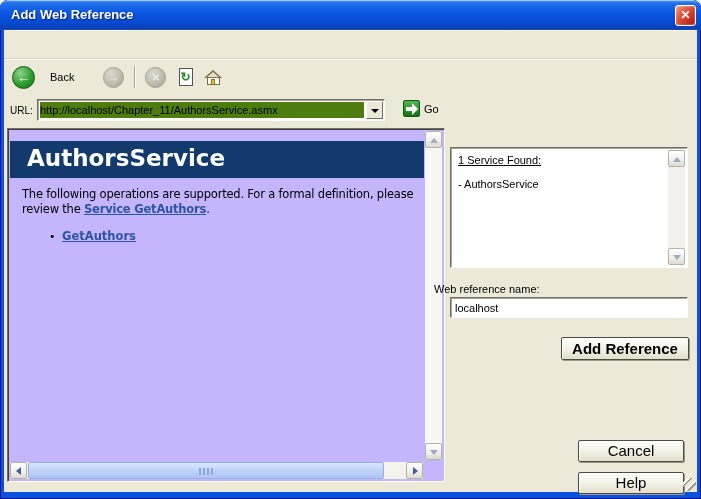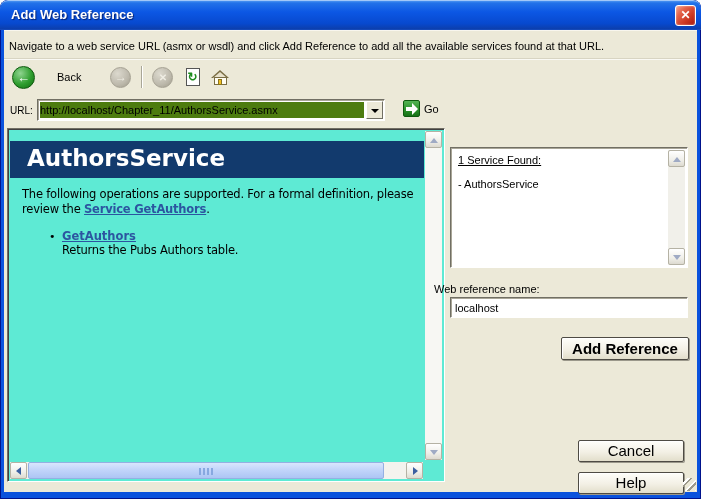--- a/index.html
+++ b/index.html
@@ -44,21 +44,21 @@
   .instruction { position:absolute; left:5px; top:9px; font-size:11px; color:#000; white-space:nowrap; }
   .etch { position:absolute; left:0; right:0; top:27px; height:2px;
           border-top:1px solid #D8D4C2; border-bottom:1px solid #FAF9F4; }
 
   
   .toolbar { position:absolute; left:8px; top:32px; height:28px; display:flex; align-items:center; }
   .circle { border-radius:50%; display:flex; align-items:center; justify-content:center; flex:0 0 auto; }
   .back-circle { width:23px; height:23px;
     background:radial-gradient(circle at 35% 30%,#8FD48F,#2F9E2F 55%,#127112 95%);
     border:1px solid #0E5A0E; color:#fff; font-size:13px; font-weight:bold; }
-  .back-label { margin-left:22px; font-size:11px; color:#000; }
+  .back-label { margin-left:15px; font-size:11px; color:#000; }
   .fwd-circle { width:21px; height:21px; margin-left:29px;
     background:radial-gradient(circle at 35% 30%,#DCD9CE,#BDB9AC 60%,#9D9988);
     border:1px solid #A5A193; color:#EFEDE4; font-size:12px; font-weight:bold; }
   .tb-sep { width:1px; height:22px; margin:0 9px 0 10px;
     border-left:1px solid #A9A697; border-right:1px solid #FFFFFF; }
   .stop-circle { width:21px; height:21px;
     background:radial-gradient(circle at 35% 30%,#DCD9CE,#BDB9AC 60%,#9D9988);
     border:1px solid #A5A193; color:#EFEDE4; font-size:10px; font-weight:bold; }
   .refresh-page { width:14px; height:18px; margin-left:13px; background:#fff;
     border:1px solid #555; position:relative; }
@@ -96,21 +96,21 @@
   .go-icon { width:17px; height:17px; border-radius:2px; position:relative;
     background:linear-gradient(180deg,#55B455,#2B932B 55%,#177117);
     border:1px solid #0E5A0E; }
   .go-icon .bar { position:absolute; left:2px; top:6px; width:6px; height:4px; background:#fff; }
   .go-icon .tri { position:absolute; left:8px; top:2px; width:0; height:0;
     border-left:6px solid #fff; border-top:6px solid transparent; border-bottom:6px solid transparent; }
   .go-label { margin-left:4px; font-size:11px; }
 
   
   .browser {
-    position:absolute; left:3px; top:97px; width:438px; height:354px; background:#5eead4;
+    position:absolute; left:3px; top:97px; width:438px; height:354px; background:#c4b5fd;
     border-top:1px solid #716F64; border-left:1px solid #716F64;
     border-bottom:1px solid #fff; border-right:1px solid #fff;
     box-shadow: inset 1px 1px 0 #404040;
   }
   .navy-band { position:absolute; left:2px; top:12px; right:20px; height:37px; background:#123A6D; }
   .navy-band .svc-title { position:absolute; left:17px; top:4px; color:#fff;
     font-family:"DejaVu Sans",sans-serif; font-size:23px; font-weight:bold; letter-spacing:0; }
   .intro { position:absolute; left:14px; top:58px; width:401px;
     font-family:"DejaVu Sans",sans-serif; font-size:11.5px; line-height:15px; color:#000; letter-spacing:-0.2px; }
   .doc-link { color:#2C55A0; font-weight:bold; text-decoration:underline; }
@@ -184,21 +184,20 @@
 
   <div class="titlebar">
     <span class="title-text">Add Web Reference</span>
     <div class="close-btn">
       <span>✕</span>
     </div>
   </div>
 
   <div class="client">
 
-    <div class="instruction">Navigate to a web service URL (asmx or wsdl) and click Add Reference to add all the available services found at that URL.</div>
     <div class="etch"></div>
 
     <div class="toolbar">
       <div class="circle back-circle">
         <span>←</span>
       </div>
       <span class="back-label">Back</span>
       <div class="circle fwd-circle">
         <span>→</span>
       </div>
@@ -231,21 +230,20 @@
 
     <div class="browser">
       <div class="navy-band">
         <span class="svc-title">AuthorsService</span>
       </div>
       <div class="intro"><span>The following operations are supported. For a formal definition, please review the </span><span class="doc-link">Service GetAuthors</span><span>.</span></div>
       <div class="op-row">
         <span class="op-bullet">•</span>
         <span class="op-link doc-link">GetAuthors</span>
       </div>
-      <div class="op-desc">Returns the Pubs Authors table.</div>
 
       <div class="vsb">
         <div class="sb-btn up">
             <div class="tri-up"></div>
           </div>
         <div class="sb-btn down">
             <div class="tri-down"></div>
           </div>
       </div>
       <div class="hsb">

